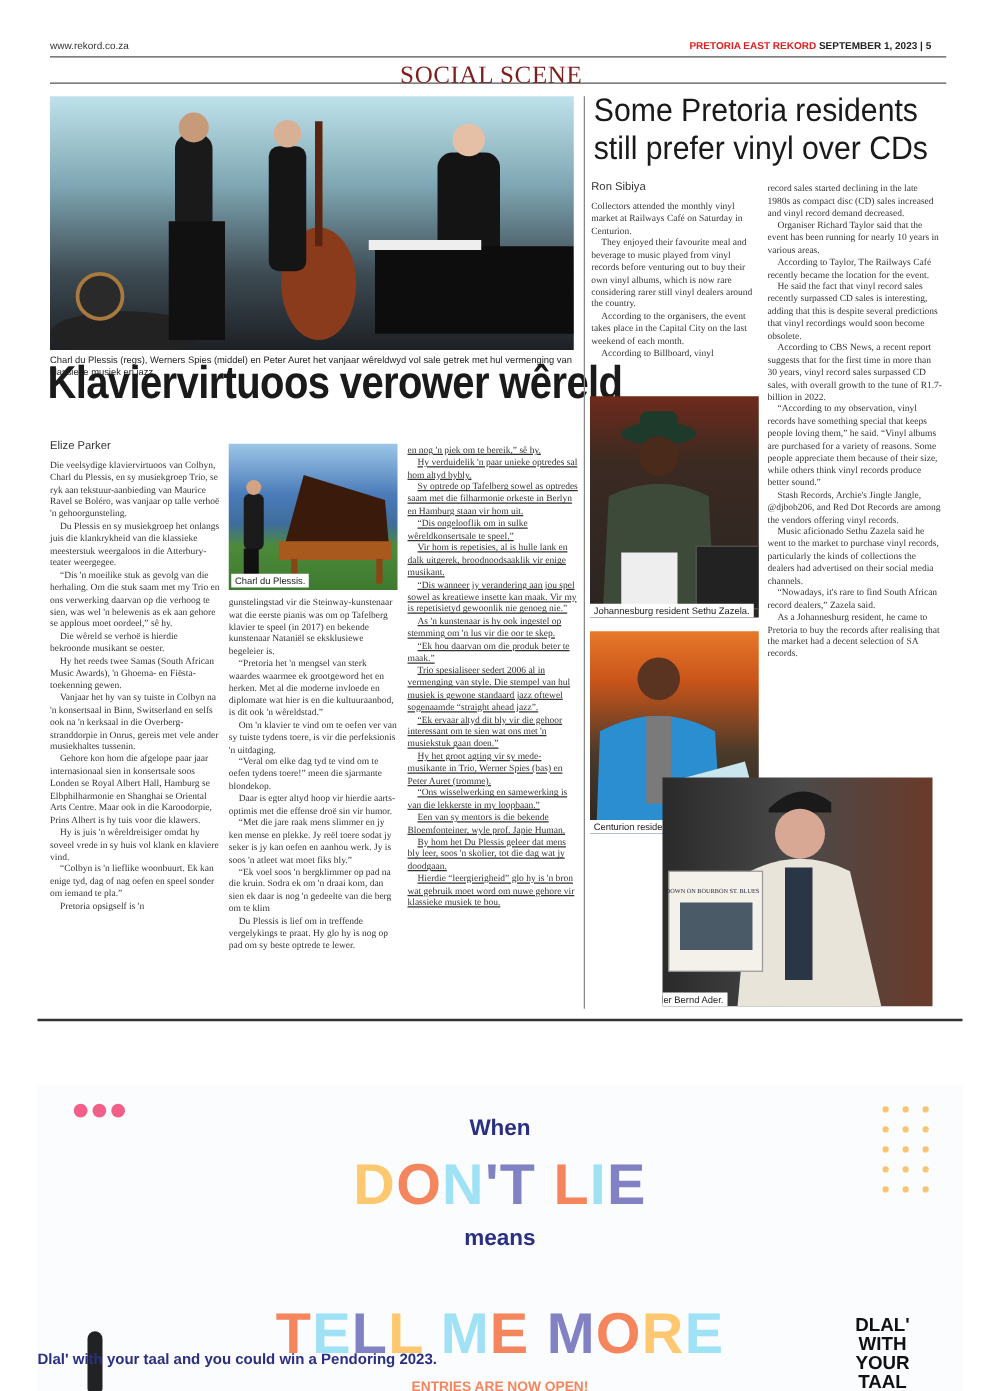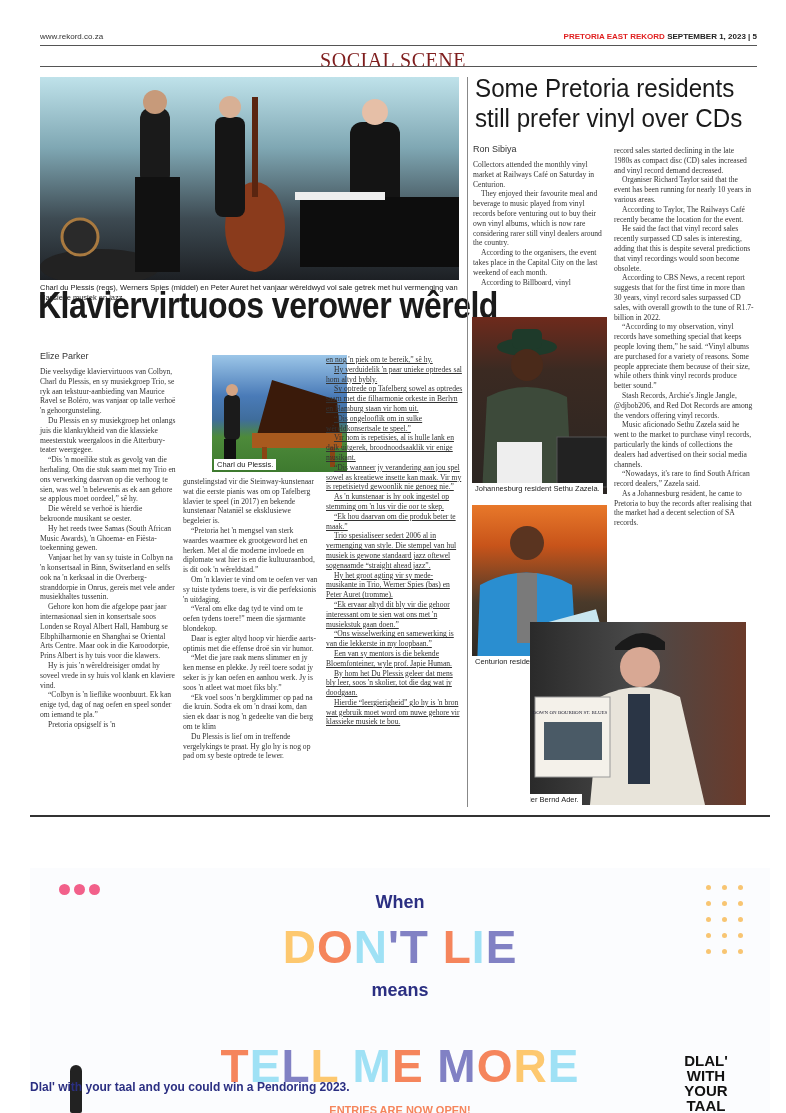--- a/index.html
+++ b/index.html
@@ -1,20 +1,20 @@
 <!DOCTYPE html>
 <html><head>
 <meta charset="utf-8">
 <style>
   html, body { margin:0; padding:0; background:#fff; }
   body { width:786px; height:1113px; position:relative; overflow:hidden; font-family:"Liberation Serif", serif; color:#222; }
   .abs { position:absolute; }
   .topbar { left:40px; top:30px; width:717px; height:14px; font-family:"Liberation Sans", sans-serif; font-size:8px; }
   .url { position:absolute; left:0; top:2px; color:#333; }
-  .issue { position:absolute; right:0; top:2px; font-weight:bold; color:#222; }
+  .issue { position:absolute; right:12px; top:2px; font-weight:bold; color:#222; }
   .issue .pub { color:#e02020; }
   .rule { background:#555; height:1px; }
   .section { left:0; width:786px; top:49px; text-align:center; font-size:20px; letter-spacing:0.5px; color:#7f1d1d; }
   .photo { background:#333; overflow:hidden; }
   .caption-bar { font-family:"Liberation Sans", sans-serif; font-size:7.5px; line-height:10px; color:#222; }
   .headline-af { left:38px; top:285px; font-family:"Liberation Sans", sans-serif; font-weight:bold; font-size:32px; letter-spacing:-0.5px; color:#1a1a1a; transform:scaleY(1.15); transform-origin:top left; }
   .headline-en { left:475px; top:73px; width:300px; font-family:"Liberation Sans", sans-serif; font-size:26px; line-height:30px; color:#1a1a1a; transform:scaleX(0.93); transform-origin:top left; }
   .byline { font-family:"Liberation Sans", sans-serif; font-size:9px; color:#333; }
   .col { font-size:7.6px; line-height:9.8px; color:#333; text-align:left; }
   .col p { margin:0; text-indent:8px; }
@@ -74,21 +74,21 @@
   <p>“Dis 'n moeilike stuk as gevolg van die herhaling. Om die stuk saam met my Trio en ons verwerking daarvan op die verhoog te sien, was wel 'n belewenis as ek aan gehore se applous moet oordeel,” sê hy.</p>
   <p>Die wêreld se verhoë is hierdie bekroonde musikant se oester.</p>
   <p>Hy het reeds twee Samas (South African Music Awards), 'n Ghoema- en Fiësta-toekenning gewen.</p>
   <p>Vanjaar het hy van sy tuiste in Colbyn na 'n konsertsaal in Binn, Switserland en selfs ook na 'n kerksaal in die Overberg-stranddorpie in Onrus, gereis met vele ander musiekhaltes tussenin.</p>
   <p>Gehore kon hom die afgelope paar jaar internasionaal sien in konsertsale soos Londen se Royal Albert Hall, Hamburg se Elbphilharmonie en Shanghai se Oriental Arts Centre. Maar ook in die Karoodorpie, Prins Albert is hy tuis voor die klawers.</p>
   <p>Hy is juis 'n wêreldreisiger omdat hy soveel vrede in sy huis vol klank en klaviere vind.</p>
   <p>“Colbyn is 'n lieflike woonbuurt. Ek kan enige tyd, dag of nag oefen en speel sonder om iemand te pla.”</p>
   <p>Pretoria opsigself is 'n</p>
 </div>
 
-<div class="abs photo" style="left:183px; top:355px; width:135px; height:117px; background:linear-gradient(180deg,#9cc6e8 0%,#4a7bb8 35%,#3f6d9c 55%,#4d8a3a 70%,#3e7a2f 100%);margin-left:29px;">
+<div class="abs photo" style="left:183px; top:355px; width:135px; height:117px; background:linear-gradient(180deg,#9cc6e8 0%,#4a7bb8 35%,#3f6d9c 55%,#4d8a3a 70%,#3e7a2f 100%);">
   <svg width="135" height="117" viewBox="0 0 135 117">
     <path d="M60 25 L125 45 L128 80 L45 80 Z" fill="#3a1a0a"></path>
     <rect x="40" y="78" width="90" height="15" fill="#a85a1e"></rect>
     <rect x="50" y="92" width="5" height="20" fill="#8a4514"></rect>
     <rect x="118" y="92" width="5" height="20" fill="#8a4514"></rect>
     <rect x="12" y="40" width="16" height="45" rx="5" fill="#1b1b1b"></rect>
     <circle cx="20" cy="35" r="6" fill="#d3a484"></circle>
     <rect x="12" y="84" width="12" height="28" fill="#111"></rect>
   </svg>
   <div class="abs inset-cap" style="left:2px; bottom:2px;">Charl du Plessis.</div>
@@ -108,22 +108,22 @@
 <div class="abs col" style="left:326px; top:355px; width:138px;text-decoration:underline;">
   <p class="first">en nog 'n piek om te bereik,” sê hy.</p>
   <p>Hy verduidelik 'n paar unieke optredes sal hom altyd bybly.</p>
   <p>Sy optrede op Tafelberg sowel as optredes saam met die filharmonie orkeste in Berlyn en Hamburg staan vir hom uit.</p>
   <p>“Dis ongelooflik om in sulke wêreldkonsertsale te speel.”</p>
   <p>Vir hom is repetisies, al is hulle lank en dalk uitgerek, broodnoodsaaklik vir enige musikant.</p>
   <p>“Dis wanneer jy verandering aan jou spel sowel as kreatiewe insette kan maak. Vir my is repetisietyd gewoonlik nie genoeg nie.”</p>
   <p>As 'n kunstenaar is hy ook ingestel op stemming om 'n lus vir die oor te skep.</p>
   <p>“Ek hou daarvan om die produk beter te maak.”</p>
   <p>Trio spesialiseer sedert 2006 al in vermenging van style. Die stempel van hul musiek is gewone standaard jazz oftewel sogenaamde “straight ahead jazz”.</p>
+  <p>“Ek ervaar altyd dit bly vir die gehoor interessant om te sien wat ons met 'n musiekstuk gaan doen.”</p>
   <p>Hy het groot agting vir sy mede-musikante in Trio, Werner Spies (bas) en Peter Auret (tromme).</p>
-  <p>“Ek ervaar altyd dit bly vir die gehoor interessant om te sien wat ons met 'n musiekstuk gaan doen.”</p>
   <p>“Ons wisselwerking en samewerking is van die lekkerste in my loopbaan.”</p>
   <p>Een van sy mentors is die bekende Bloemfonteiner, wyle prof. Japie Human.</p>
   <p>By hom het Du Plessis geleer dat mens bly leer, soos 'n skolier, tot die dag wat jy doodgaan.</p>
   <p>Hierdie “leergierigheid” glo hy is 'n bron wat gebruik moet word om nuwe gehore vir klassieke musiek te bou.</p>
 </div>
 
 <div class="abs vsep" style="left:467px; top:77px; height:730px;"></div>
 
 <div class="abs headline-en">Some Pretoria residents still prefer vinyl over CDs</div>
 <div class="abs byline" style="left:473px; top:144px;">Ron Sibiya</div>

